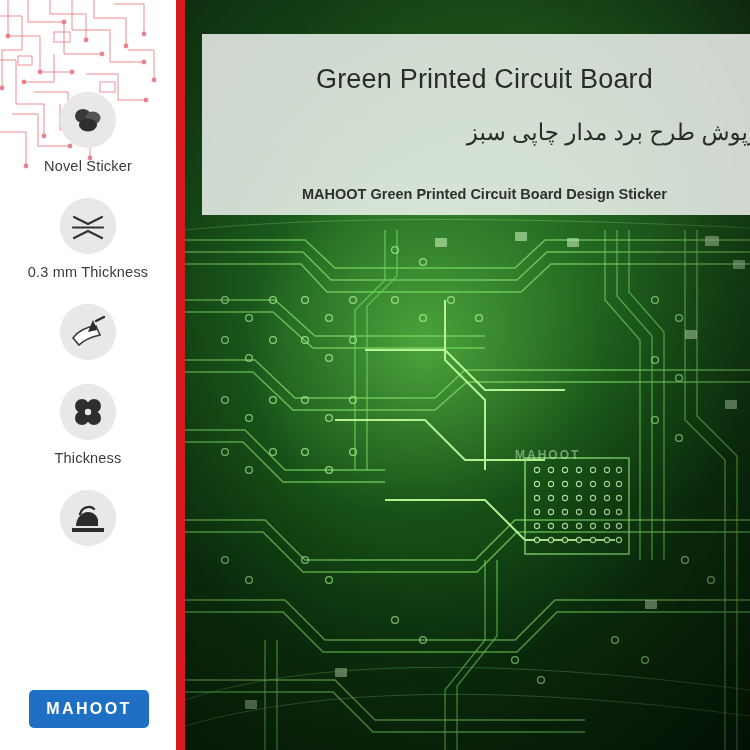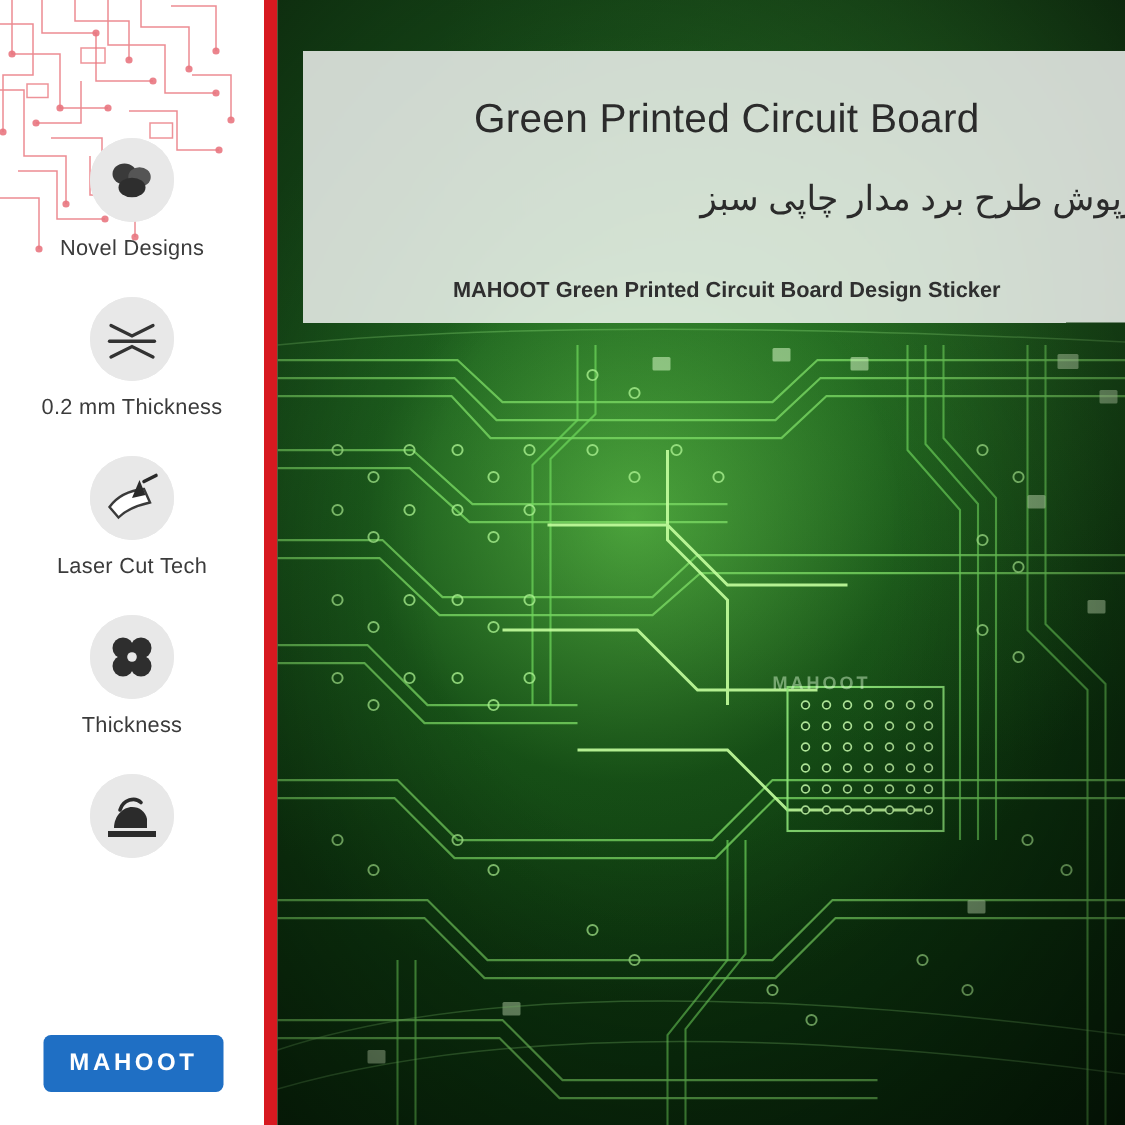--- a/index.html
+++ b/index.html
@@ -233,45 +233,44 @@
 
       <div class="feature">
         <span class="feature-icon">
           <svg width="56" height="56" viewBox="0 0 56 56">
             <circle cx="28" cy="28" r="28" fill="#e8e8e8"></circle>
             <ellipse cx="23" cy="24" rx="8" ry="7" fill="#3a3a3a"></ellipse>
             <ellipse cx="33" cy="26" rx="7.5" ry="6.5" fill="#555"></ellipse>
             <ellipse cx="28" cy="33" rx="9" ry="6.5" fill="#2e2e2e"></ellipse>
           </svg>
         </span>
-        <div class="feature-label">Novel Designs</div>
+        <div class="feature-label">Novel Sticker</div>
       </div>
 
       <div class="feature">
         <span class="feature-icon">
           <svg width="56" height="56" viewBox="0 0 56 56">
             <circle cx="28" cy="28" r="28" fill="#e8e8e8"></circle>
             <path d="M14 19 L28 26 L42 19" stroke="#333" stroke-width="2.2" fill="none" stroke-linecap="round"></path>
             <line x1="13" y1="29.5" x2="43" y2="29.5" stroke="#333" stroke-width="2.2" stroke-linecap="round"></line>
             <path d="M14 40 L28 33 L42 40" stroke="#333" stroke-width="2.2" fill="none" stroke-linecap="round"></path>
           </svg>
         </span>
-        <div class="feature-label">0.2 mm Thickness</div>
+        <div class="feature-label">0.3 mm Thickness</div>
       </div>
 
       <div class="feature">
         <span class="feature-icon">
           <svg width="56" height="56" viewBox="0 0 56 56">
             <circle cx="28" cy="28" r="28" fill="#e8e8e8"></circle>
             <path d="M13 34 C18 27, 26 23, 36 22 L40 31 C31 33, 23 37, 19 41 Z" fill="#fff" stroke="#3a3a3a" stroke-width="1.6"></path>
             <path d="M33 16 L28 28 L37 26 Z" fill="#2a2a2a"></path>
             <line x1="36" y1="17" x2="44" y2="13" stroke="#2a2a2a" stroke-width="2.4" stroke-linecap="round"></line>
           </svg>
         </span>
-        <div class="feature-label">Laser Cut  Tech</div>
       </div>
 
       <div class="feature">
         <span class="feature-icon">
           <svg width="56" height="56" viewBox="0 0 56 56">
             <circle cx="28" cy="28" r="28" fill="#e8e8e8"></circle>
             <g fill="#2e2e2e">
               <circle cx="22" cy="22" r="7"></circle>
               <circle cx="34" cy="22" r="7"></circle>
               <circle cx="22" cy="34" r="7"></circle>

